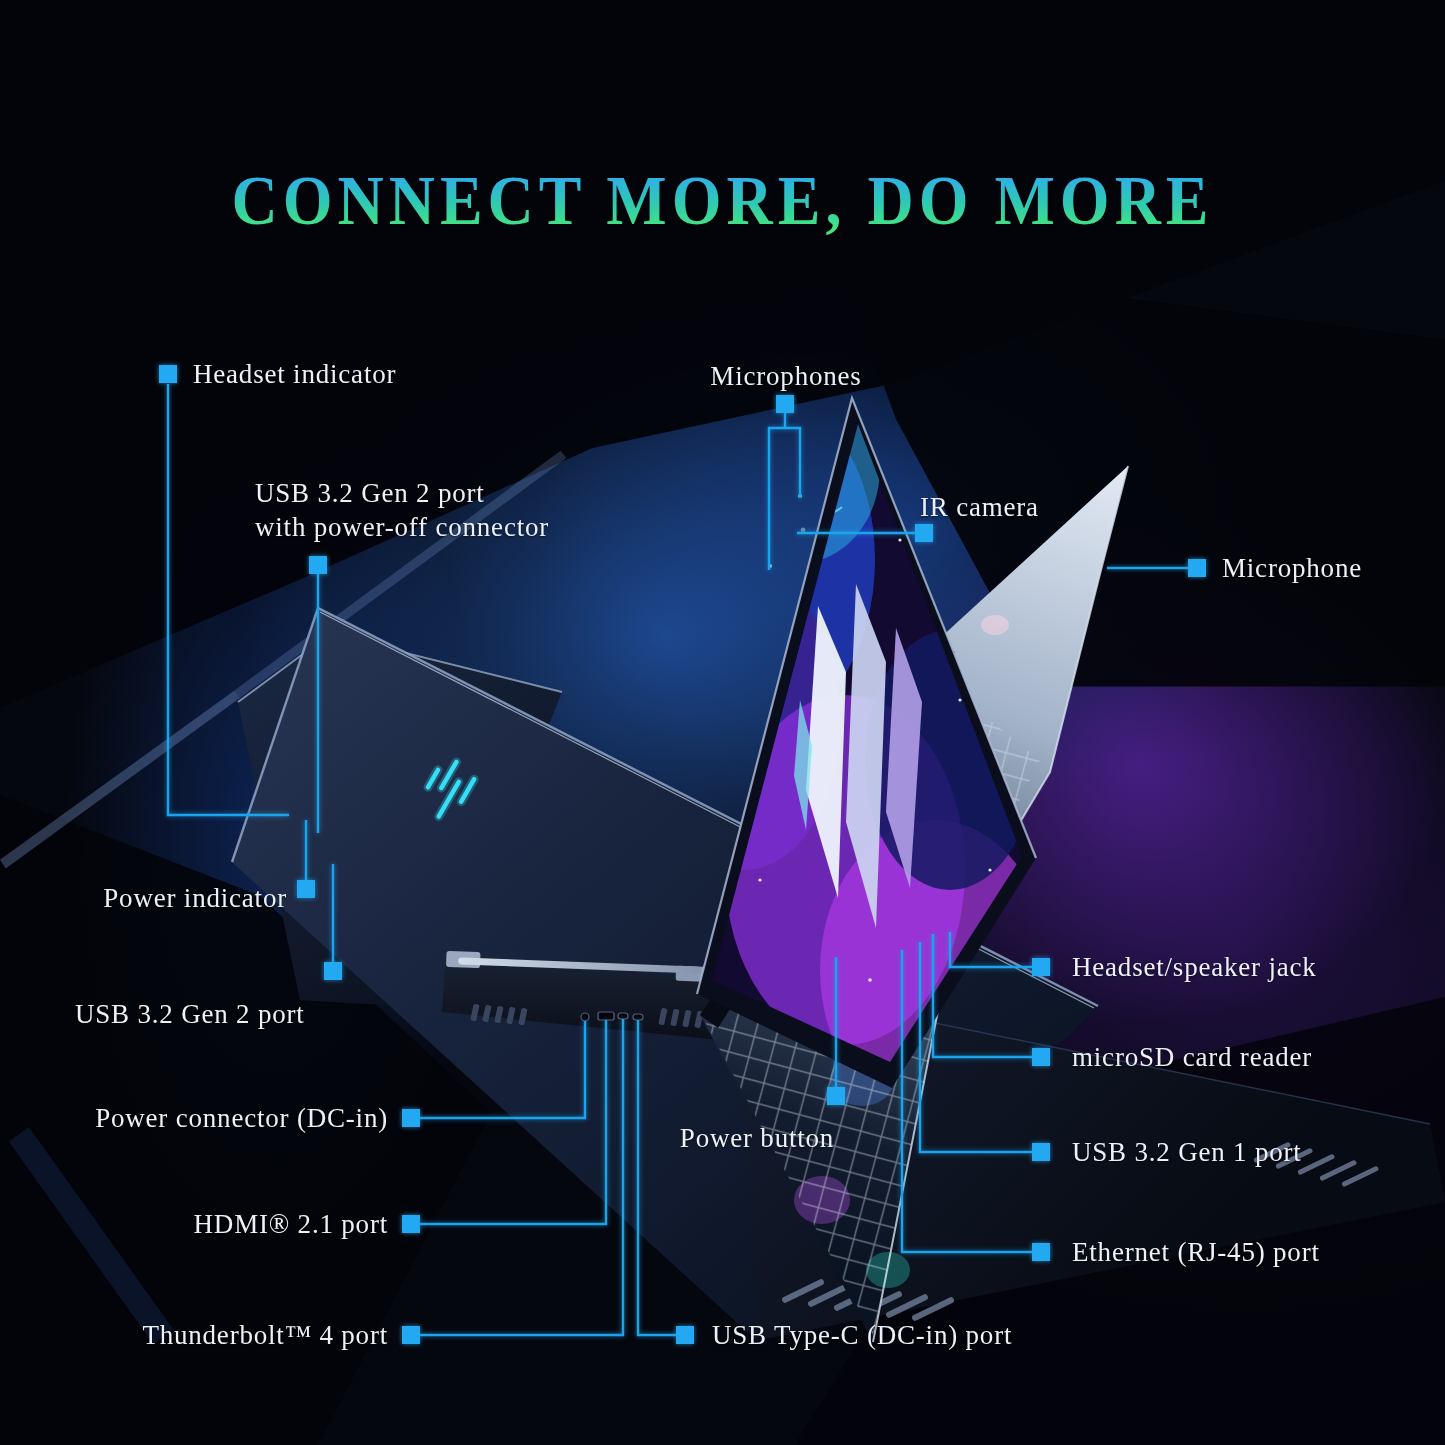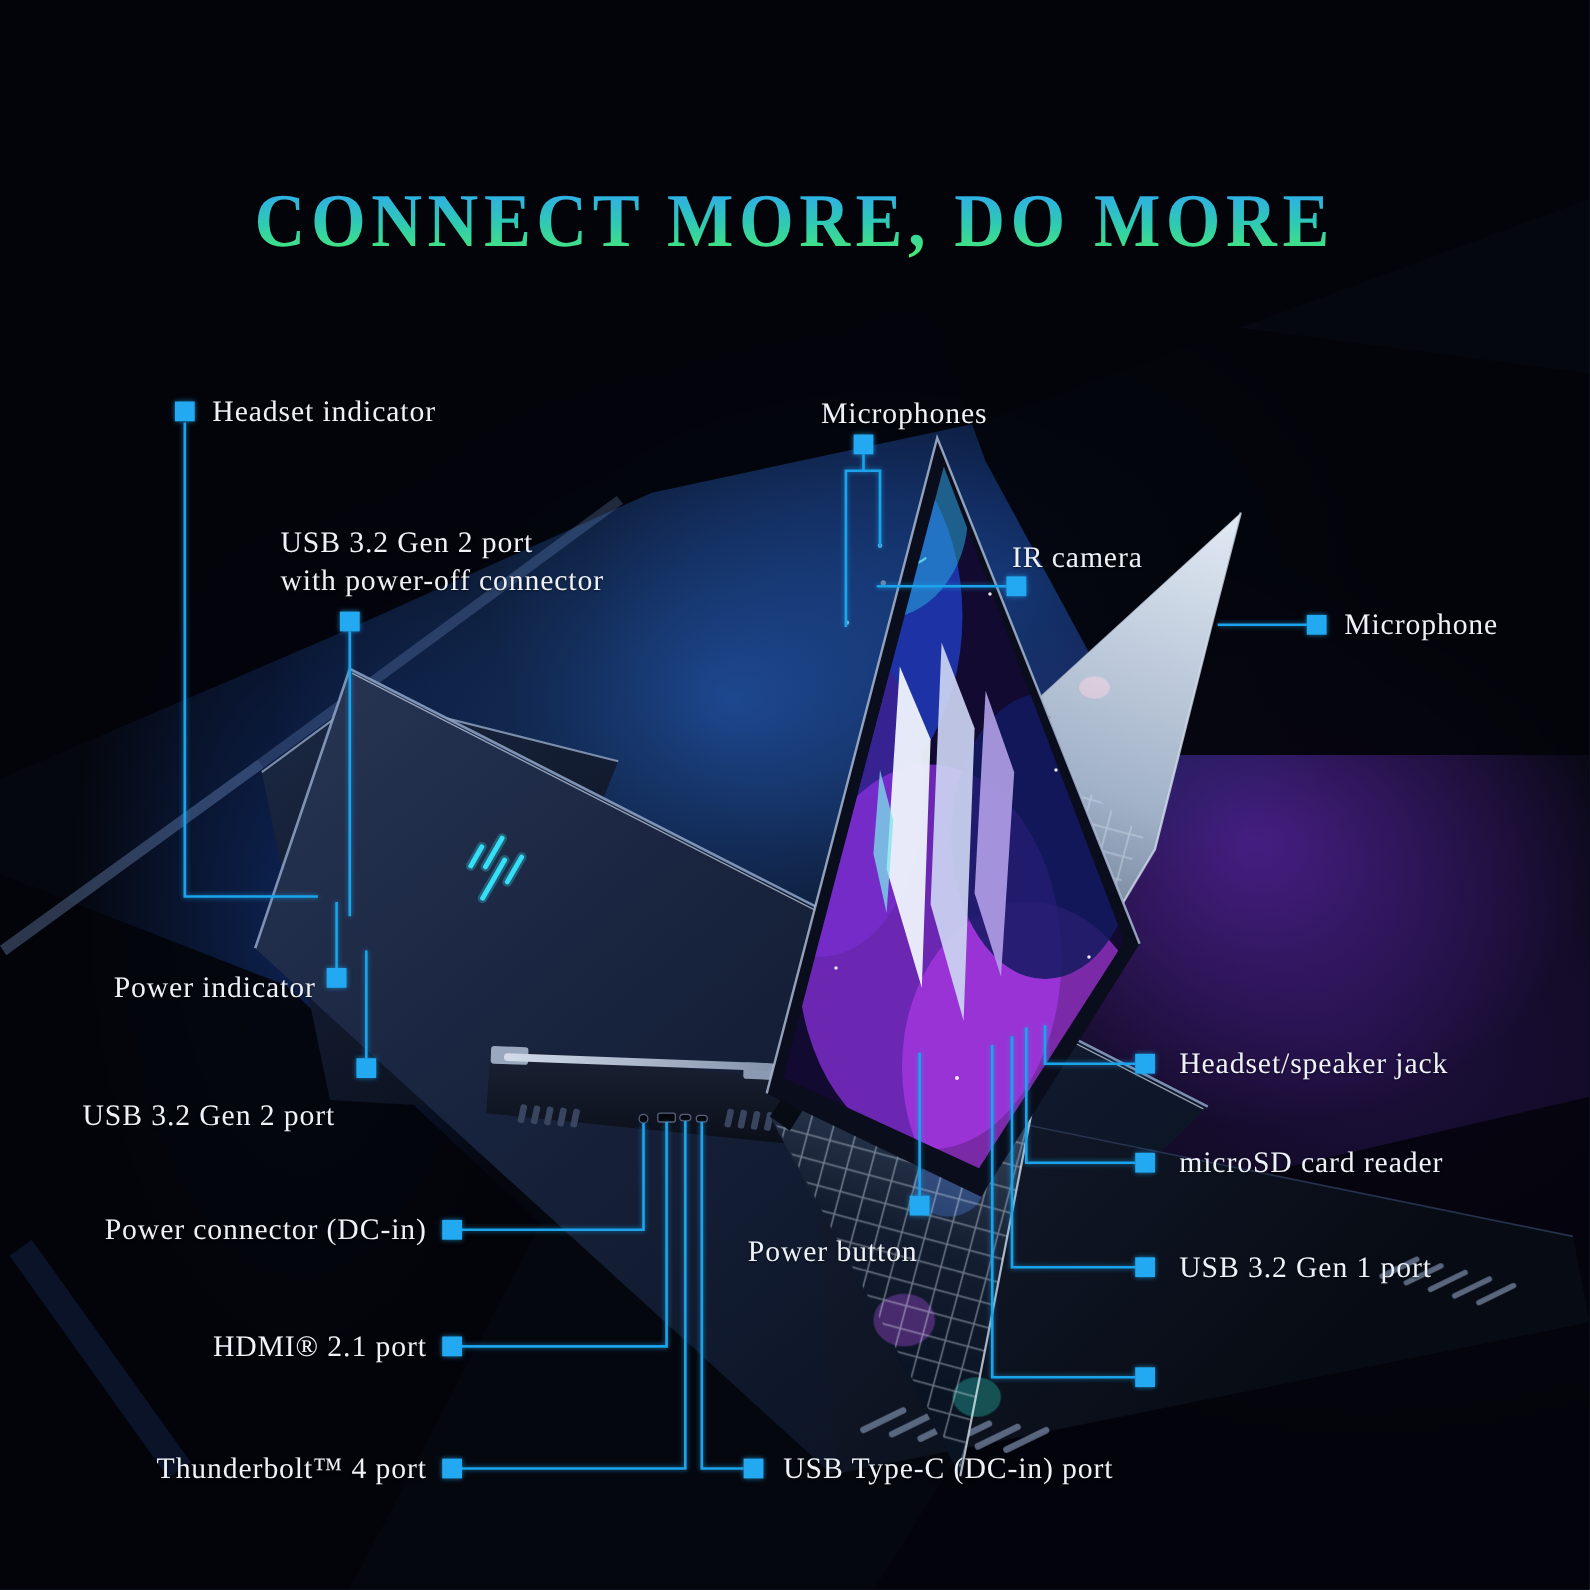--- a/index.html
+++ b/index.html
@@ -35,21 +35,21 @@
   
   .lbl{
     position:absolute;color:#eef2f8;font-size:27px;letter-spacing:.8px;
     white-space:nowrap;transform:translateY(-50%);font-weight:500;
     text-shadow:0 1px 2px rgba(0,0,0,.55);
   }
   .lbl.ctr{transform:translate(-50%,-50%);}
   .lbl.two{line-height:34px;}
   #lbl-battery{left:193px;top:374px;}
   #lbl-usb2c{left:255px;top:510px;}
-  #lbl-mics{left:822px;top:376px;text-align:right;}
+  #lbl-mics{left:786px;top:376px;text-align:right;}
   #lbl-ircam{left:920px;top:507px;}
   #lbl-micR{left:1222px;top:568px;}
   #lbl-pwrind{right:1158px;top:898px;}
   #lbl-usb2{left:75px;top:1014px;}
   #lbl-pwrconn{right:1057px;top:1118px;}
   #lbl-hdmi{right:1057px;top:1224px;}
   #lbl-tb{right:1057px;top:1335px;}
   #lbl-usbc{left:712px;top:1335px;}
   #lbl-pwrbtn{left:757px;top:1138px;}
   #lbl-headset{left:1072px;top:967px;text-align:center;}
@@ -294,13 +294,14 @@
   <div class="lbl" id="lbl-pwrind">Power indicator</div>
   <div class="lbl" id="lbl-usb2">USB 3.2 Gen 2 port</div>
   <div class="lbl" id="lbl-pwrconn">Power connector (DC-in)</div>
   <div class="lbl" id="lbl-hdmi">HDMI® 2.1 port</div>
   <div class="lbl" id="lbl-tb">Thunderbolt™ 4 port</div>
   <div class="lbl" id="lbl-usbc">USB Type-C (DC-in) port</div>
   <div class="lbl ctr" id="lbl-pwrbtn">Power button</div>
   <div class="lbl" id="lbl-headset">Headset/speaker jack</div>
   <div class="lbl" id="lbl-microsd">microSD card reader</div>
   <div class="lbl" id="lbl-usb1">USB 3.2 Gen 1 port</div>
+  <div class="lbl" id="lbl-eth">Ethernet (RJ-45) port</div>
 </div>
 
 </body></html>

